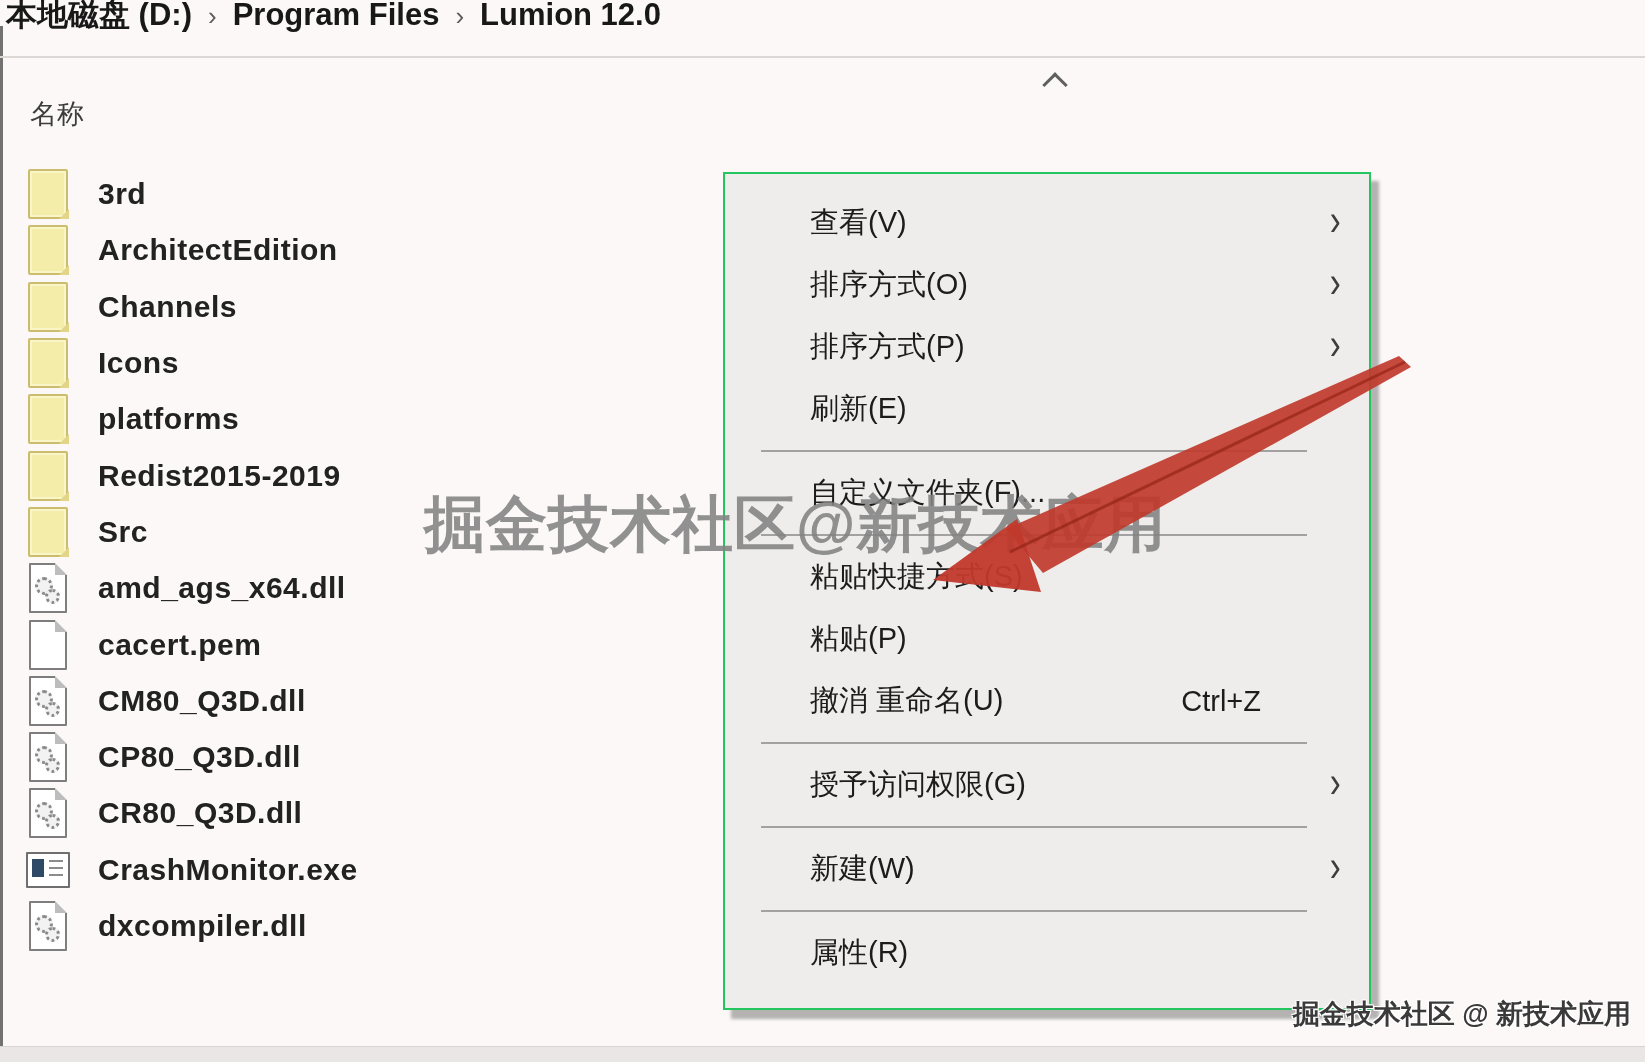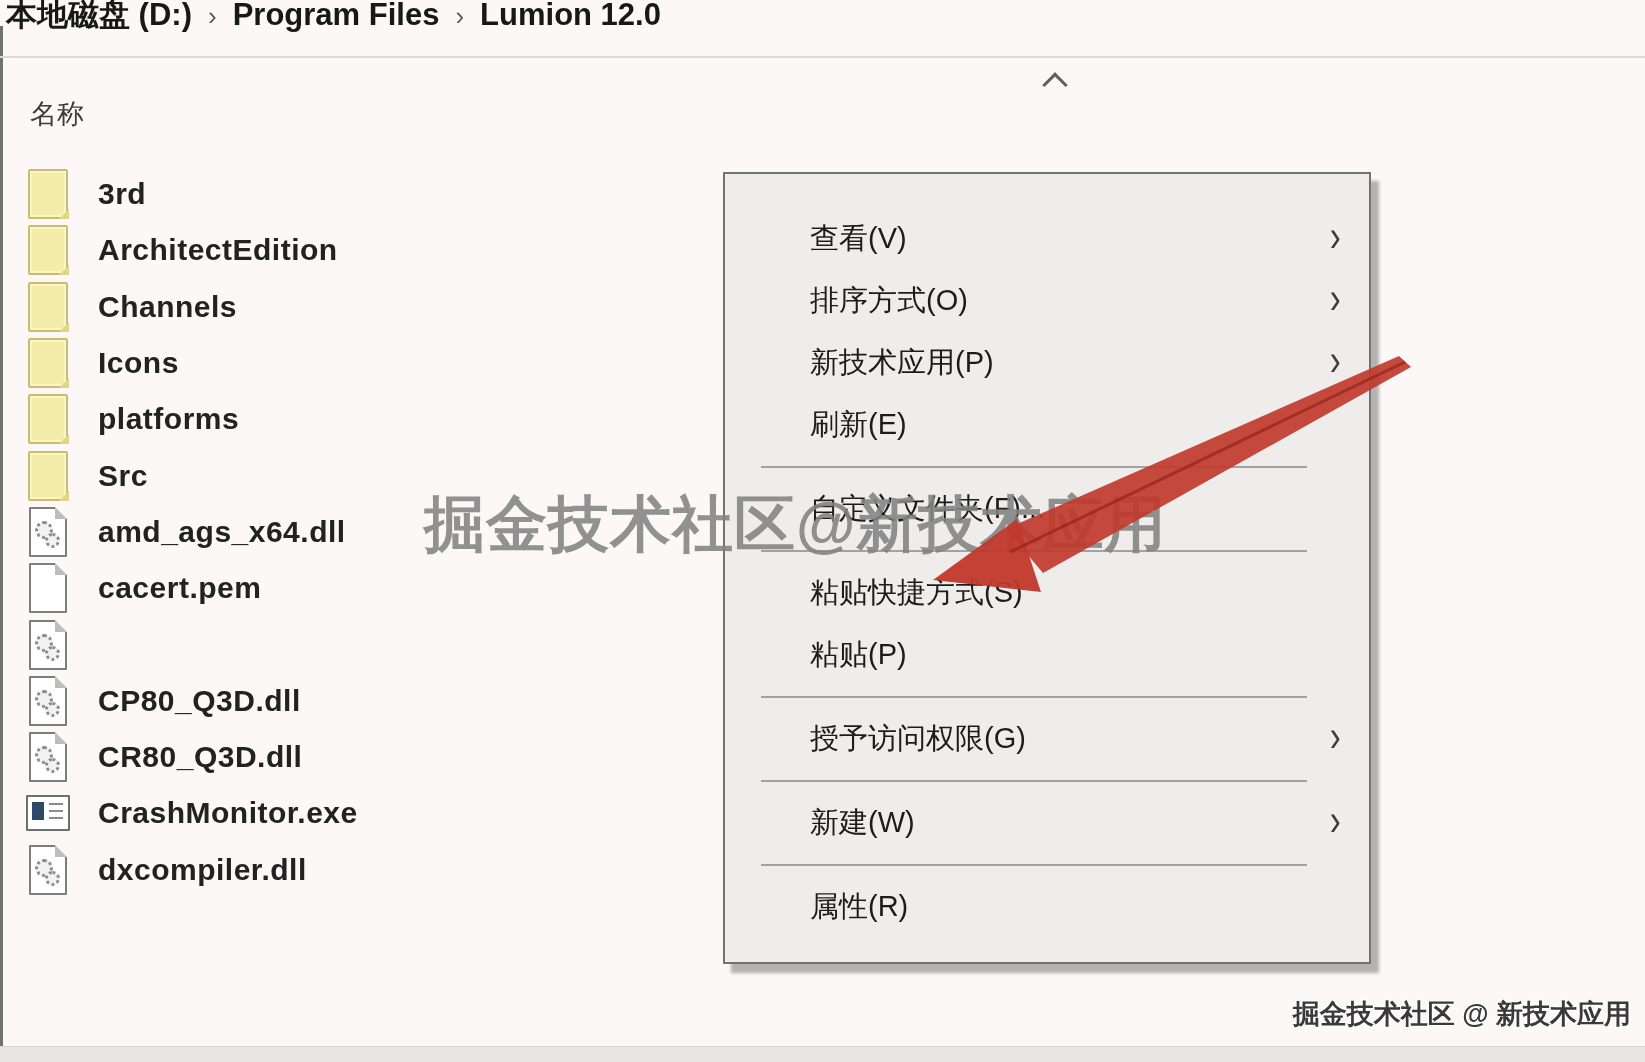--- a/index.html
+++ b/index.html
@@ -36,22 +36,22 @@
   .gear{position:absolute;border:3px dotted #8a8a8a;border-radius:50%;background:#f2f2f2;}
   .gear.g1{width:12px;height:12px;left:4px;top:12px;}
   .gear.g2{width:9px;height:9px;left:14px;top:24px;}
   
   .icon-exe{width:42px;height:32px;background:#fff;border:2px solid #6f6f6f;position:relative;border-radius:1px;}
   .icon-exe::before{content:'';position:absolute;left:4px;top:5px;width:12px;height:18px;background:#2e4a66;}
   .icon-exe::after{content:'';position:absolute;left:21px;top:6px;width:14px;height:17px;
     background:repeating-linear-gradient(#8b8b8b 0 2px,transparent 2px 7px);}
   
   .context-menu{position:absolute;left:723px;top:172px;width:648px;box-sizing:border-box;
-    background:#eeedeb;border:2px solid #737373;box-shadow:8px 9px 3px rgba(110,110,110,.5);
-    padding:34px 0 24px 0;z-index:20;}
+    background:#eeedeb;border:2px solid #22c55e;box-shadow:8px 9px 3px rgba(110,110,110,.5);
+    padding:18px 0 24px 0;z-index:20;}
   .menu-item{position:relative;height:62px;display:flex;align-items:center;
     padding-left:85px;padding-right:26px;font-size:29px;color:#1c1c1c;cursor:default;}
   .menu-item .shortcut{position:absolute;right:108px;font-size:29px;color:#1c1c1c;}
   .menu-item .sub-arrow{position:absolute;right:26px;font-size:44px;line-height:44px;color:#3d3d3d;
     transform:scaleX(.75);font-weight:400;top:6px;}
   .menu-sep{height:2px;background:#a2a2a2;margin:10px 62px 10px 36px;}
   
   .wm-center{position:absolute;left:424px;top:484px;font-size:61px;font-weight:700;color:#838383;
     opacity:.88;white-space:nowrap;z-index:30;letter-spacing:1px;}
   .wm-bottom{position:absolute;right:14px;top:996px;font-size:27px;font-weight:700;color:#3a3a3a;
@@ -105,20 +105,26 @@
     <div class="file-row">
       <span class="ficon">
         <span class="icon-folder"></span>
       </span>
       <span class="file-name">platforms</span>
     </div>
     <div class="file-row">
       <span class="ficon">
         <span class="icon-folder"></span>
       </span>
+      <span class="file-name">Redist2015-2019</span>
+    </div>
+    <div class="file-row">
+      <span class="ficon">
+        <span class="icon-folder"></span>
+      </span>
       <span class="file-name">Src</span>
     </div>
     <div class="file-row">
       <span class="ficon">
         <span class="page">
           <span class="gear g1"></span>
           <span class="gear g2"></span>
         </span>
       </span>
       <span class="file-name">amd_ags_x64.dll</span>
@@ -129,20 +135,21 @@
       </span>
       <span class="file-name">cacert.pem</span>
     </div>
     <div class="file-row">
       <span class="ficon">
         <span class="page">
           <span class="gear g1"></span>
           <span class="gear g2"></span>
         </span>
       </span>
+      <span class="file-name">CM80_Q3D.dll</span>
     </div>
     <div class="file-row">
       <span class="ficon">
         <span class="page">
           <span class="gear g1"></span>
           <span class="gear g2"></span>
         </span>
       </span>
       <span class="file-name">CP80_Q3D.dll</span>
     </div>
@@ -175,36 +182,40 @@
 <div class="context-menu">
     <div class="menu-item">
       <span>查看(V)</span>
       <span class="sub-arrow">›</span>
     </div>
     <div class="menu-item">
       <span>排序方式(O)</span>
       <span class="sub-arrow">›</span>
     </div>
     <div class="menu-item">
-      <span>新技术应用(P)</span>
+      <span>排序方式(P)</span>
       <span class="sub-arrow">›</span>
     </div>
     <div class="menu-item">
       <span>刷新(E)</span>
     </div>
     <div class="menu-sep"></div>
     <div class="menu-item">
       <span>自定义文件夹(F)...</span>
     </div>
     <div class="menu-sep"></div>
     <div class="menu-item">
       <span>粘贴快捷方式(S)</span>
     </div>
     <div class="menu-item">
       <span>粘贴(P)</span>
+    </div>
+    <div class="menu-item">
+      <span>撤消 重命名(U)</span>
+      <span class="shortcut">Ctrl+Z</span>
     </div>
     <div class="menu-sep"></div>
     <div class="menu-item">
       <span>授予访问权限(G)</span>
       <span class="sub-arrow">›</span>
     </div>
     <div class="menu-sep"></div>
     <div class="menu-item">
       <span>新建(W)</span>
       <span class="sub-arrow">›</span>

